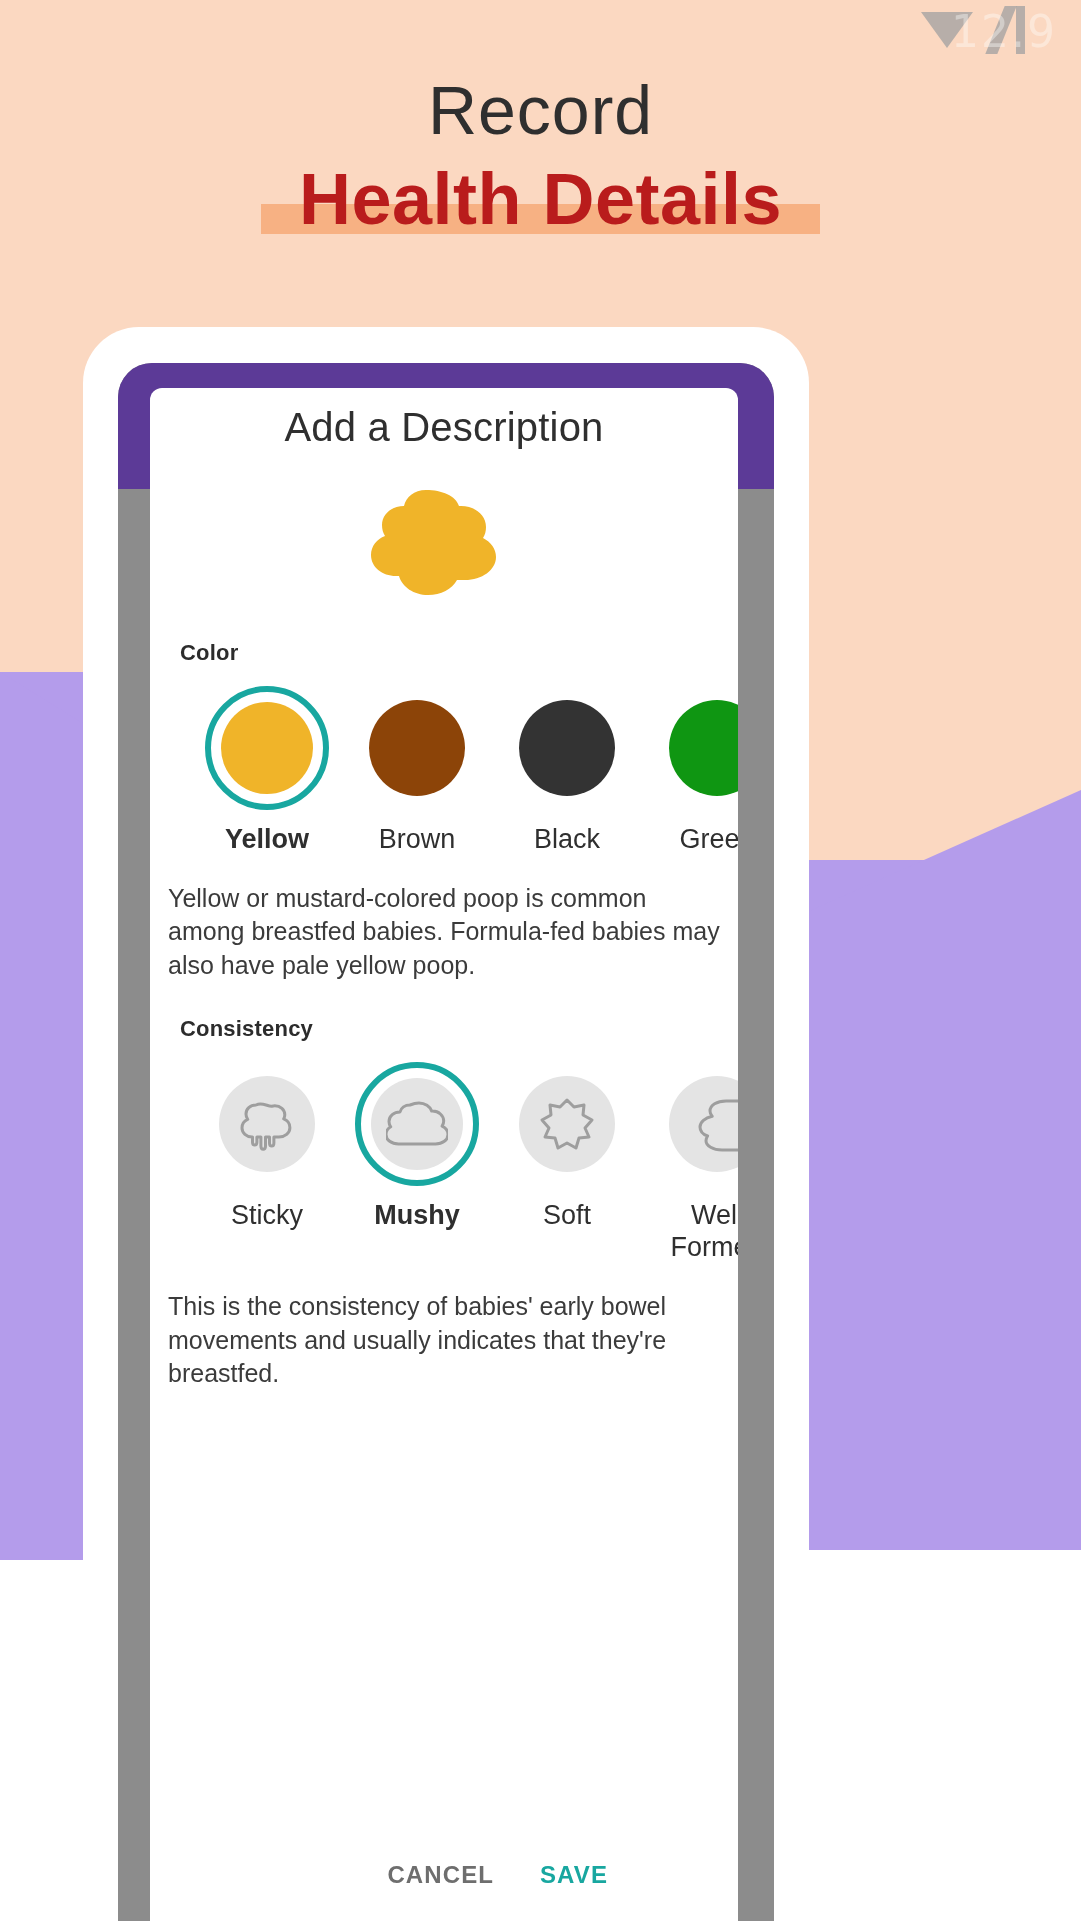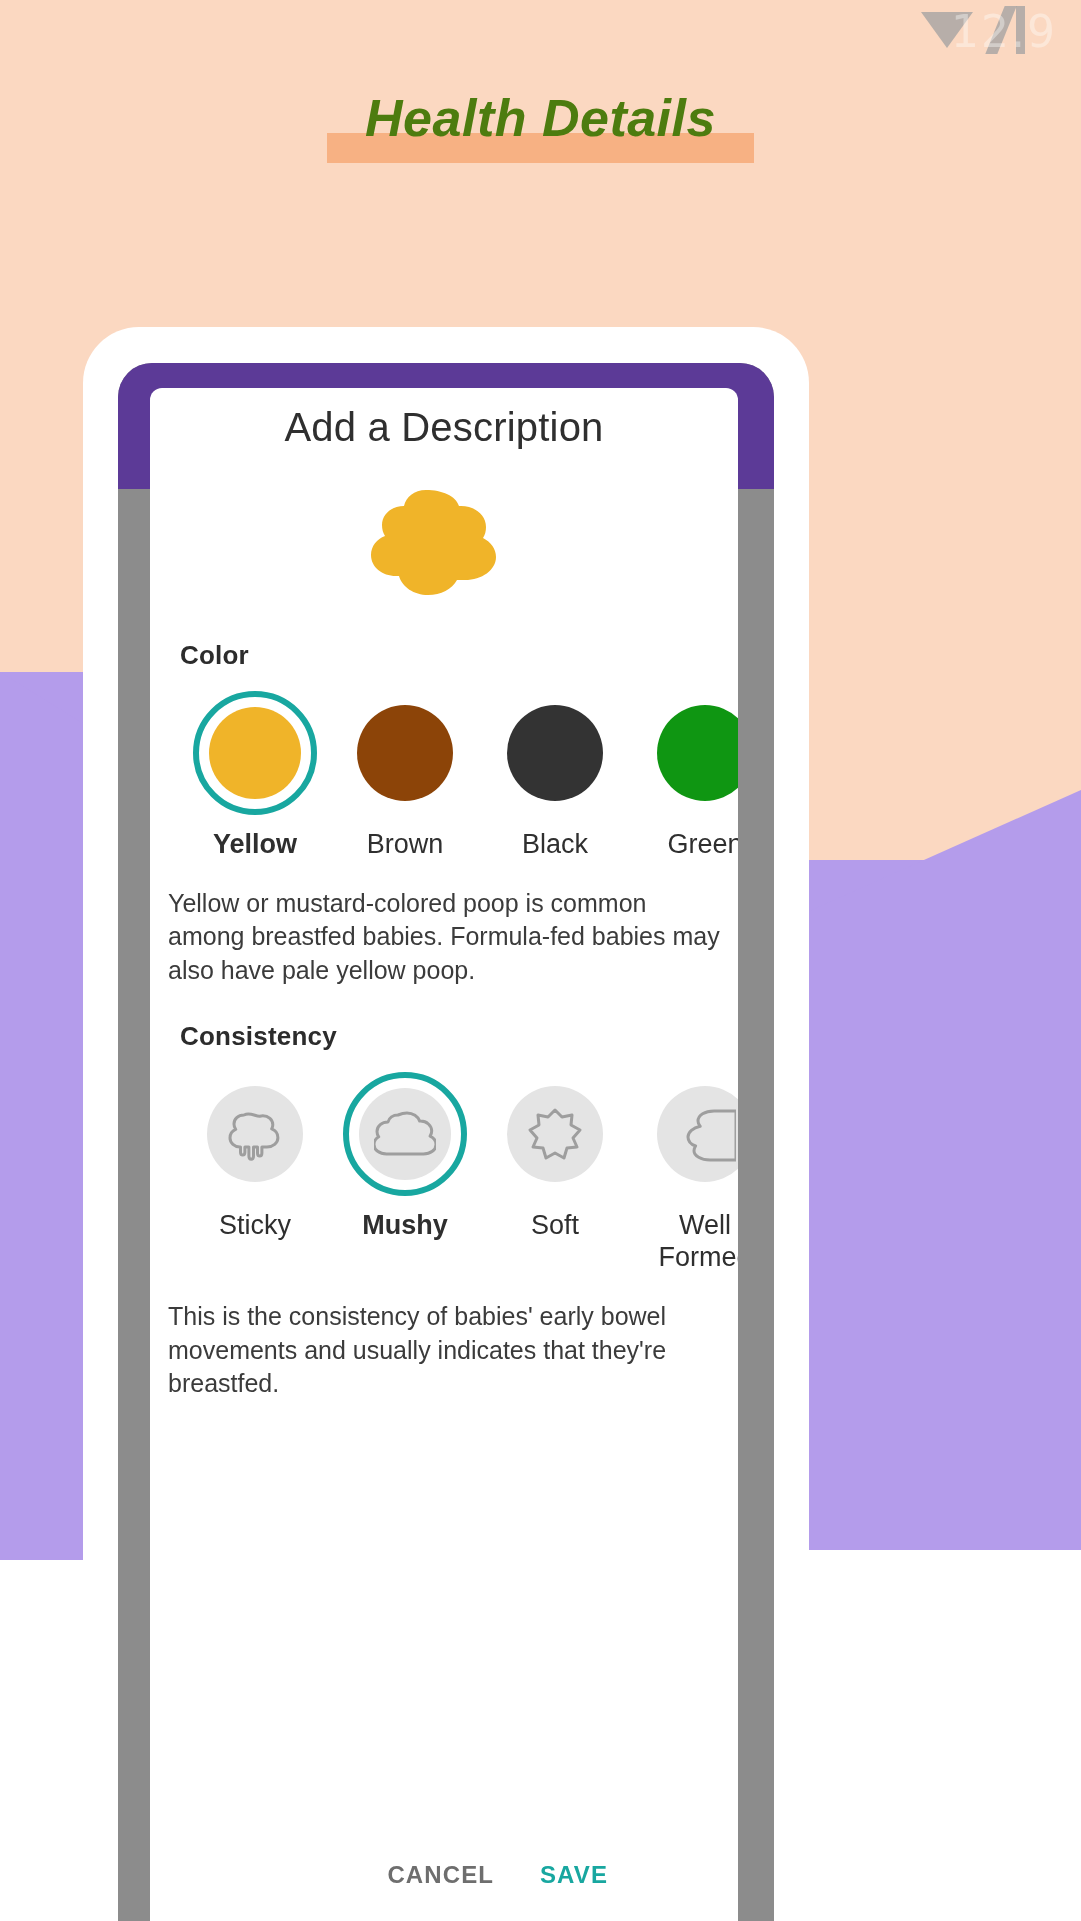--- a/index.html
+++ b/index.html
@@ -56,22 +56,22 @@
   .headline .line2-wrap {
     position: relative; display: inline-block; margin-top: 16px;
   }
   .headline .hl-bar {
     position: absolute; left: -38px; right: -38px;
     top: 42px; height: 30px;
     background: #f7b183; z-index: -1;
   }
   .headline .line2 {
     position: relative;
-    font-size: 52px; color: #4d7c0f; font-weight: 700;
-    letter-spacing: 0.5px; line-height: 1.05; font-style: italic;
+    font-size: 72px; color: #b91c1c; font-weight: 700;
+    letter-spacing: 0.5px; line-height: 1.05;
   }
 
   
   .phone-outer {
     position: absolute; left: 83px; top: 327px;
     width: 726px; height: 1594px;
     background: #ffffff;
     border-radius: 56px 56px 0 0;
     z-index: 6;
   }
@@ -135,29 +135,29 @@
   }
 
   
   .hero {
     display: flex; justify-content: center;
     margin-top: 34px; height: 122px;
   }
 
   
   .sec-head {
-    font-size: 26px; font-weight: 700; color: #2c2c2c;
+    font-size: 22px; font-weight: 700; color: #2c2c2c;
     padding-left: 30px; margin-top: 34px;
     letter-spacing: 0.2px;
   }
 
   
   .opt-row {
     display: flex; align-items: flex-start;
-    padding-left: 30px; margin-top: 20px;
+    padding-left: 42px; margin-top: 20px;
     width: 588px;
     overflow: hidden;
   }
   .opt {
     width: 150px; min-width: 150px;
     display: flex; flex-direction: column; align-items: center;
   }
   .swatch-wrap {
     width: 124px; height: 124px;
     display: flex; align-items: center; justify-content: center;
@@ -214,20 +214,21 @@
 
 <div class="bg-peach"></div>
 <div class="bg-purple-left"></div>
 <div class="bg-purple-left-slope"></div>
 <div class="bg-purple-right"></div>
 <div class="bg-purple-right-slope"></div>
 <div class="bg-white-band"></div>
 <div class="bg-white-band2"></div>
 
 <div class="headline">
+  <div class="line1">Record</div>
   <div class="line2-wrap">
     <div class="hl-bar"></div>
     <div class="line2">Health Details</div>
   </div>
 </div>
 
 <div class="phone-outer"></div>
 <div class="phone-bezel"></div>
 <div class="phone-statusbar"></div>
 <div class="wm-tri"></div>

